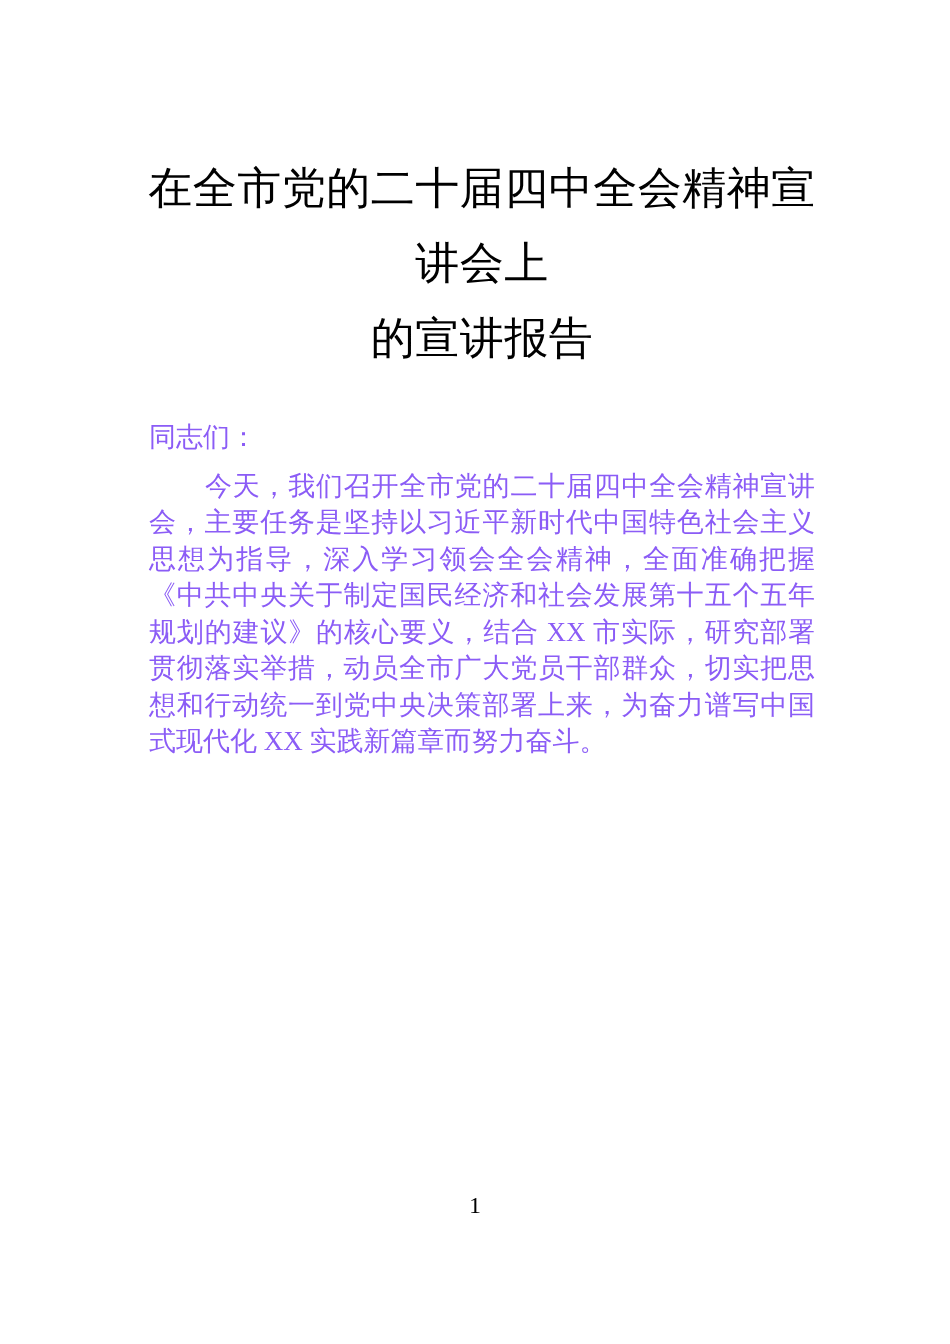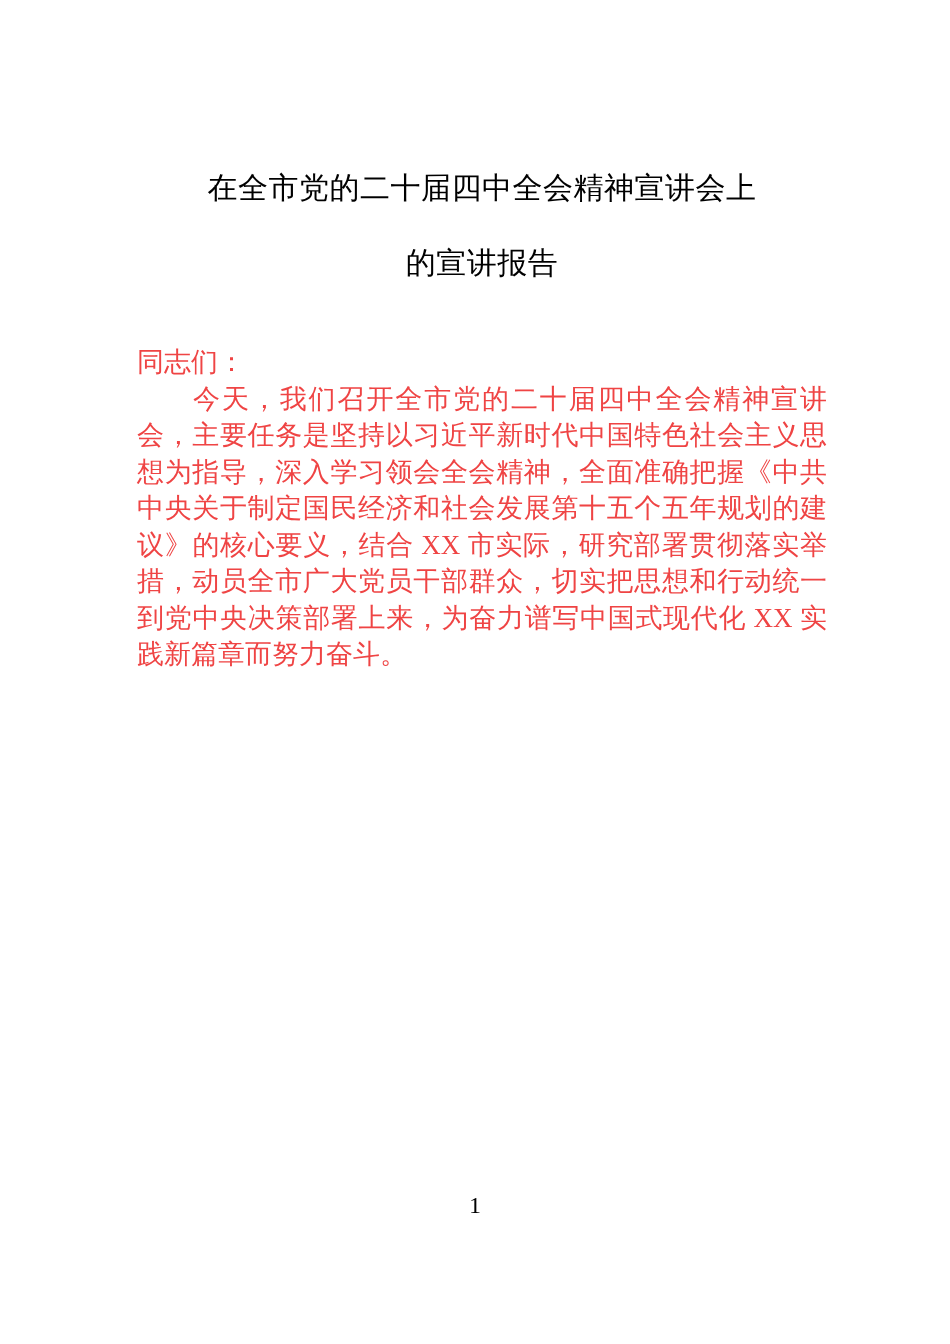--- a/index.html
+++ b/index.html
@@ -17,39 +17,39 @@
     box-sizing: border-box;
   }
   .content {
     position: absolute;
     left: 137px;
     top: 0;
     width: 690px;
   }
   .doc-title {
     font-family: "Liberation Sans", "DejaVu Sans", sans-serif;
-    font-size: 30px;
+    font-size: 44px;
     line-height: 75px;
     font-weight: 400;
     color: #000000;
     text-align: center;
     letter-spacing: 0.5px;
     margin: 0;
     padding-top: 150px;
     white-space: pre-line;
   }
   .body-block {
     margin-top: 44px;
   }
   p.para {
     font-family: "Liberation Sans", "DejaVu Sans", sans-serif;
     font-size: 27px;
     line-height: 36.5px;
-    color: #ef4444;
-    margin: 0;
+    color: #8b5cf6;
+    margin: 12px;
     text-align: justify;
     text-justify: inter-character;
     text-align-last: left;
     word-break: break-all;
     letter-spacing: 0px;
   }
   p.indent {
     text-indent: 56px;
     font-family: Liberation Serif, serif;
   }

